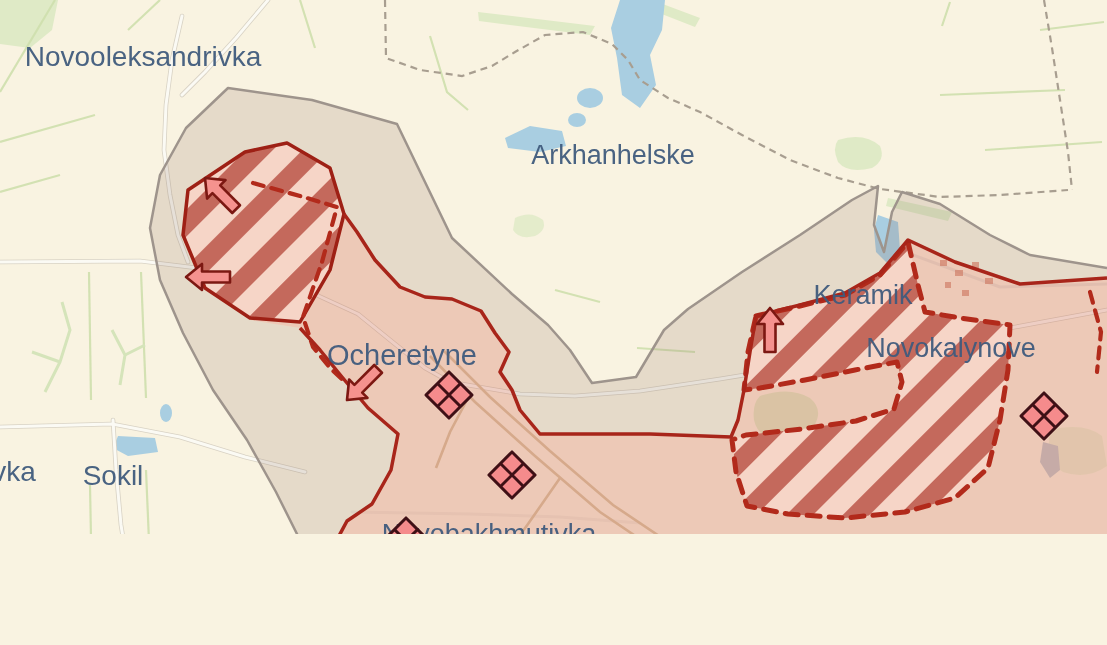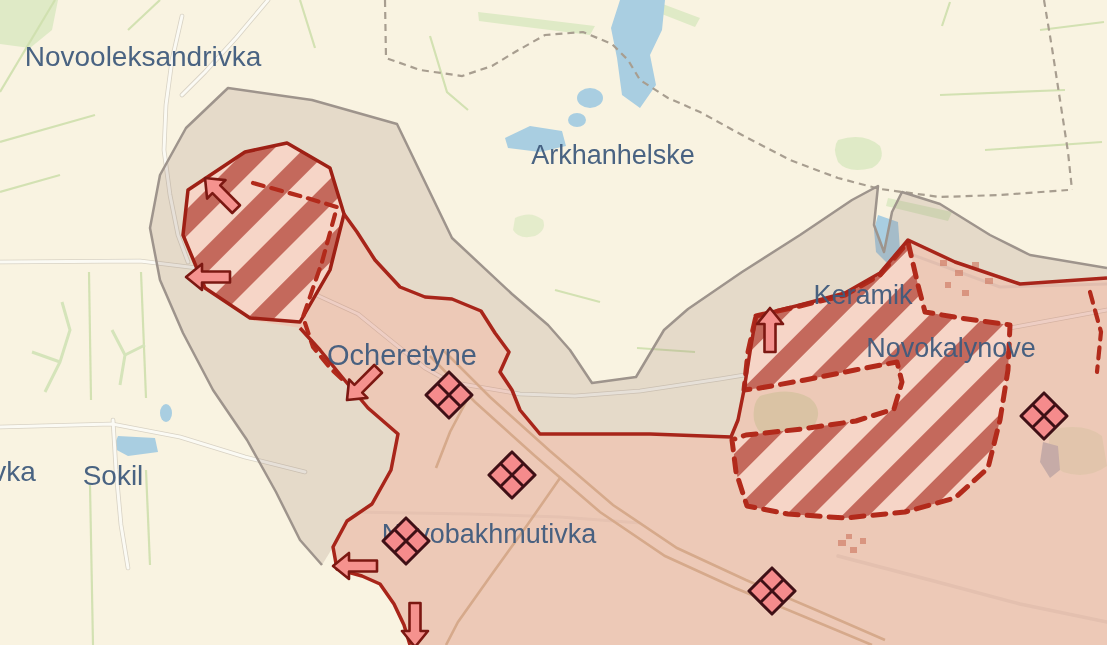--- a/index.html
+++ b/index.html
@@ -1,16 +1,16 @@
 <!DOCTYPE html>
 <html><head>
 <meta charset="utf-8">
 <style>
   html,body{margin:0;padding:0;background:#f9f3e1;}
-  #stage{position:relative;width:1107px;height:645px;overflow:hidden;
+  #stage{position:relative;width:1107px;height:534px;overflow:hidden;
          font-family:"Liberation Sans",sans-serif;}
   svg{display:block;}
   text.town{fill:#3f5b7c;fill-opacity:.95;font-family:"Liberation Sans","DejaVu Sans",sans-serif;}
 </style>
 </head>
 <body>
 
 <div id="stage">
 <svg width="1107" height="645" viewBox="0 0 1107 645" xmlns="http://www.w3.org/2000/svg">
   <defs>

